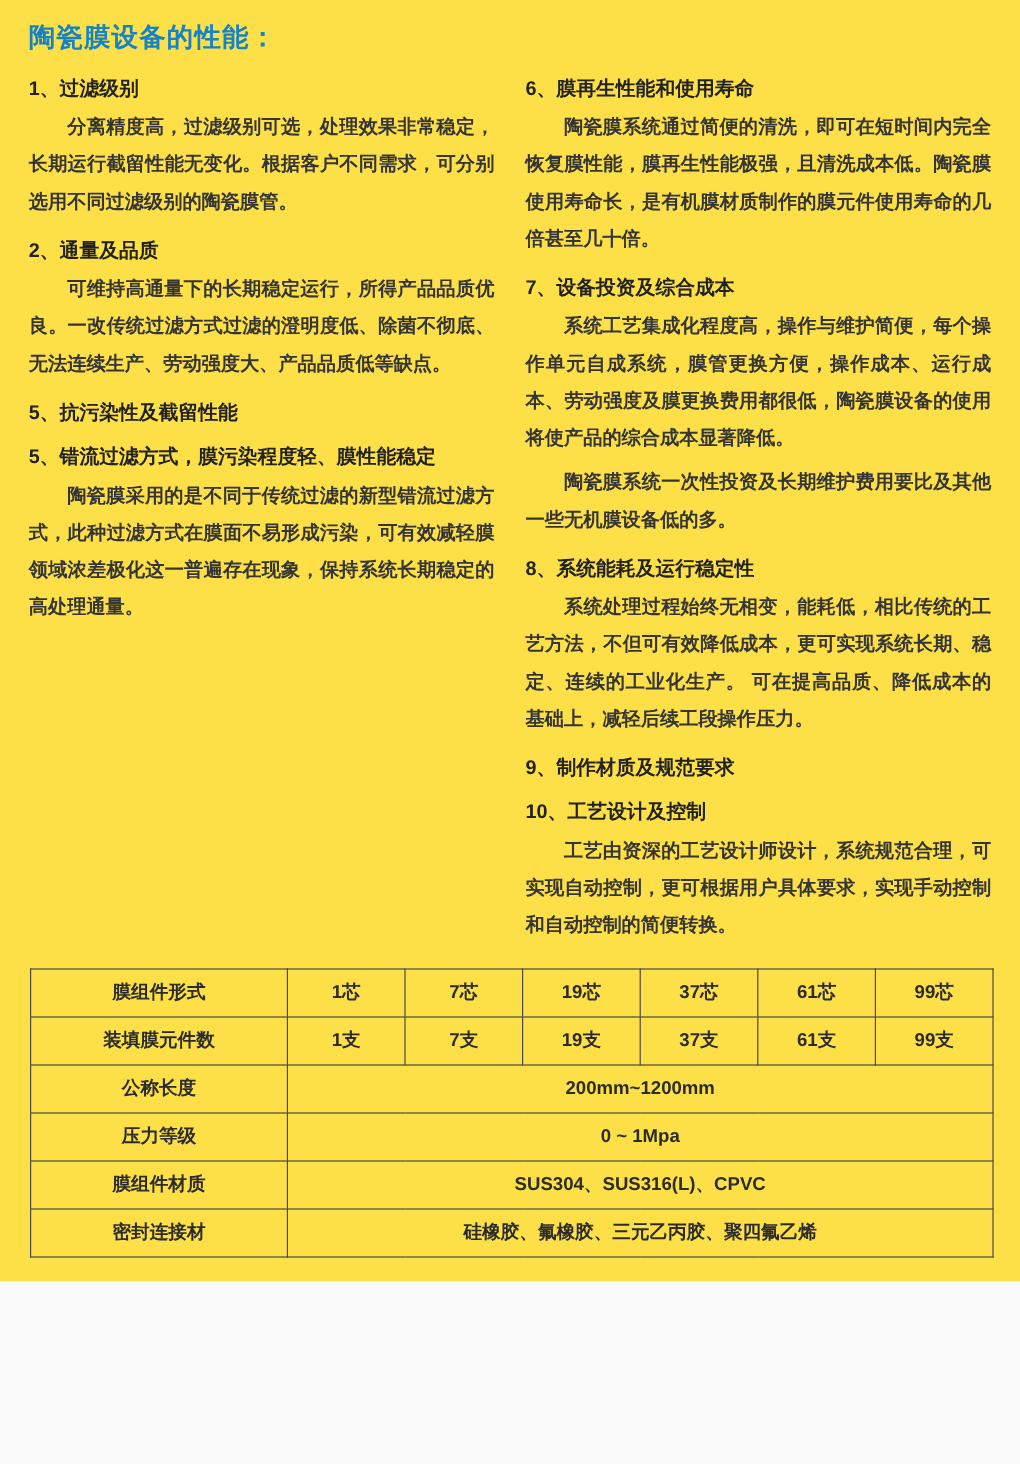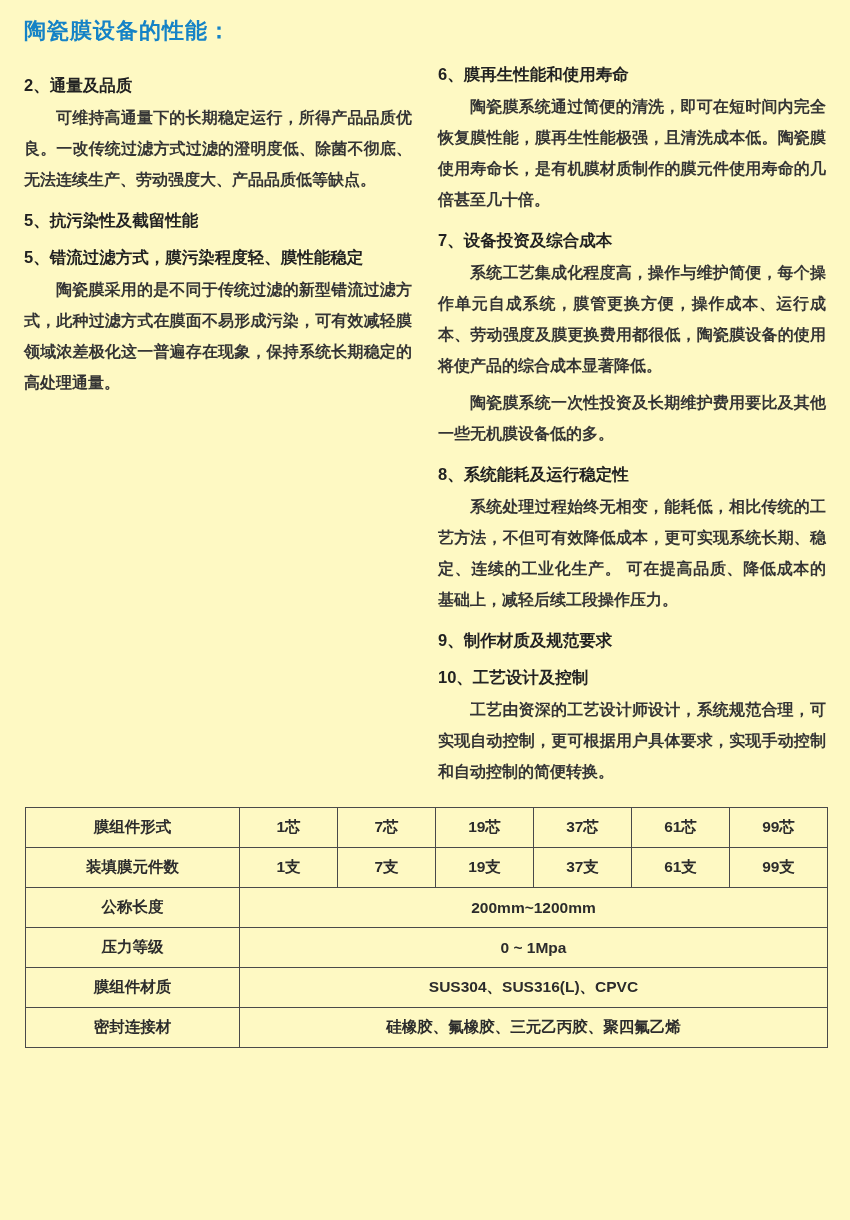--- a/index.html
+++ b/index.html
@@ -3,24 +3,24 @@
 <meta charset="utf-8">
 <style>
   html, body {
     margin: 0;
     padding: 0;
     background: #fbfbfb;
     font-family: "Liberation Sans", "DejaVu Sans", sans-serif;
   }
   .page {
     width: 850px;
-    height: 1220px;
+    height: 1068px;
     box-sizing: border-box;
     padding: 16px 24px 0 24px;
-    background: #fef9c3;
+    background: #fde047;
     color: #2e2e2e;
     overflow: hidden;
   }
   .title {
     margin: 0 0 14px 0;
     font-size: 22px;
     font-weight: 700;
     color: #1583c6;
     letter-spacing: 1px;
   }
@@ -77,20 +77,24 @@
 </head>
 <body>
 
 <div class="page">
 
   <h1 class="title">陶瓷膜设备的性能：</h1>
 
   <div class="columns">
 
     <div class="col">
+      <div>
+        <div class="sec-heading first">1、过滤级别</div>
+        <p class="sec-para">分离精度高，过滤级别可选，处理效果非常稳定，长期运行截留性能无变化。根据客户不同需求，可分别选用不同过滤级别的陶瓷膜管。</p>
+      </div>
       <div>
         <div class="sec-heading">2、通量及品质</div>
         <p class="sec-para">可维持高通量下的长期稳定运行，所得产品品质优良。一改传统过滤方式过滤的澄明度低、除菌不彻底、无法连续生产、劳动强度大、产品品质低等缺点。</p>
       </div>
       <div>
         <div class="sec-heading">5、抗污染性及截留性能</div>
       </div>
       <div>
         <div class="sec-heading">5、错流过滤方式，膜污染程度轻、膜性能稳定</div>
         <p class="sec-para">陶瓷膜采用的是不同于传统过滤的新型错流过滤方式，此种过滤方式在膜面不易形成污染，可有效减轻膜领域浓差极化这一普遍存在现象，保持系统长期稳定的高处理通量。</p>

